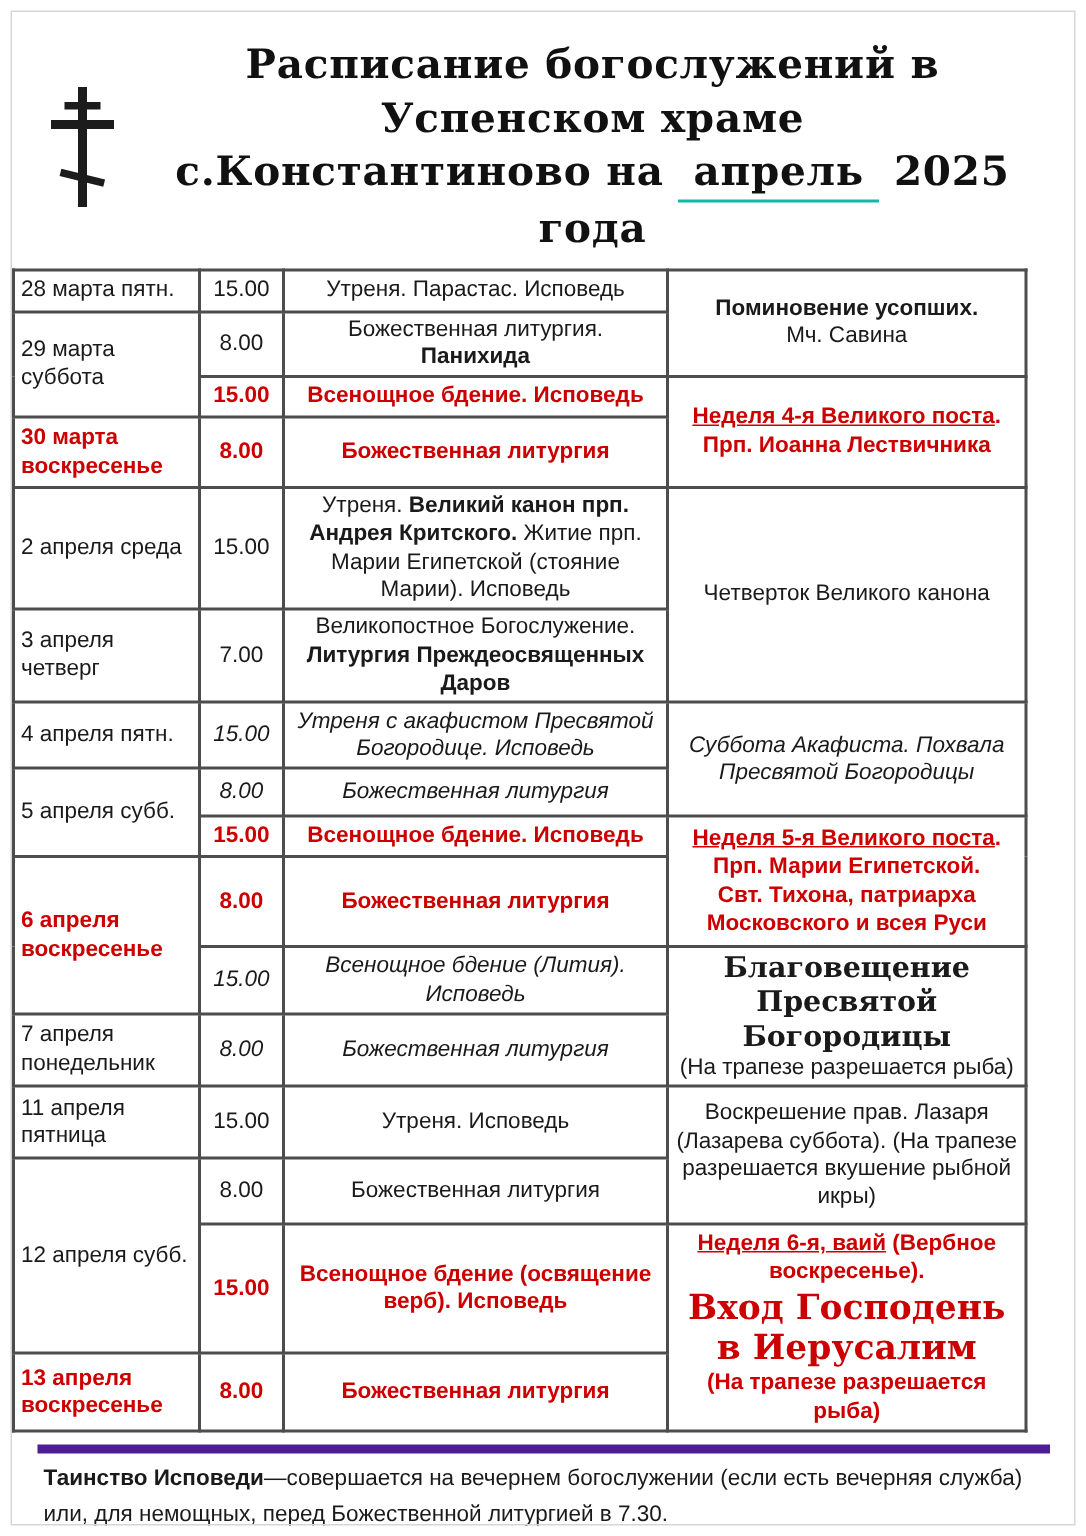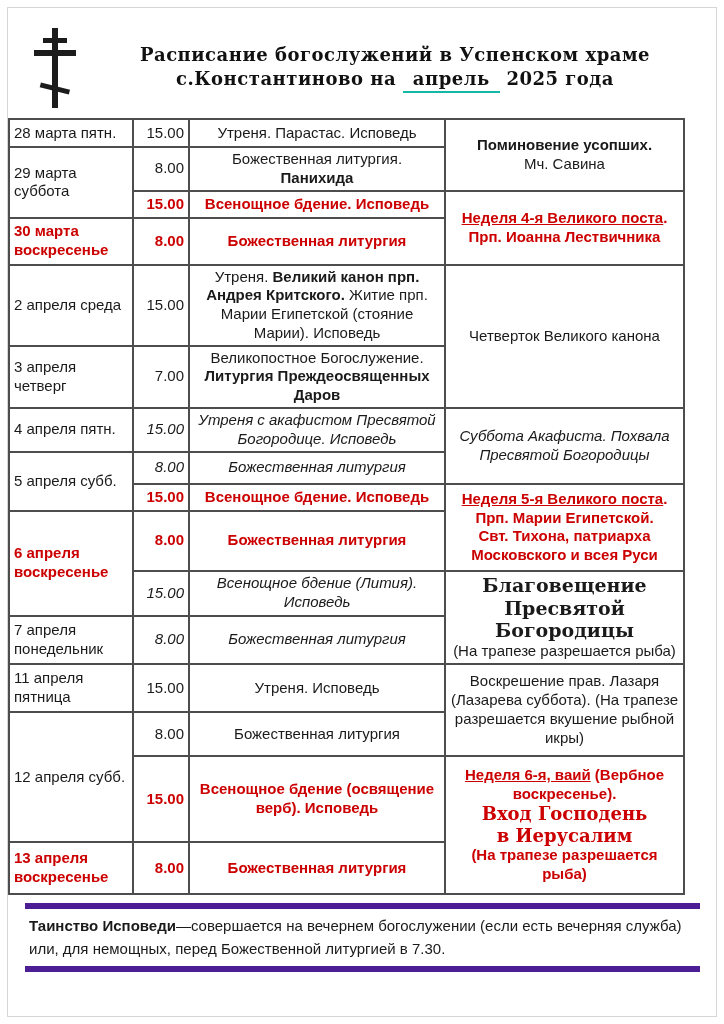--- a/index.html
+++ b/index.html
@@ -20,21 +20,21 @@
   
   .header{
     display:flex;align-items:center;
     margin:26px 20px 6px 24px;
   }
   .cross-wrap{width:62px;flex:0 0 62px;display:flex;justify-content:center;}
   .title{
     flex:1;text-align:center;
     font-family:"DejaVu Serif",serif;
     font-weight:700;
-    font-size:18px;line-height:1.32;
+    font-size:27px;line-height:1.32;
     color:#111;
     letter-spacing:.5px;
   }
   .title .month{
     display:inline-block;
     border-bottom:2px solid #14b8a6;
     padding:0 10px;
   }
 
   
@@ -45,37 +45,37 @@
     width:675px;
     font-size:15px;
   }
   table.sched td{
     border:2px solid #4d4d4d;
     padding:2px 4px;
     vertical-align:middle;
     line-height:1.25;
   }
   td.date{ text-align:left; padding-left:6px; }
-  td.time{ text-align:right; }
+  td.time{ text-align:center; }
   td.svc { text-align:center; }
   td.feast{ text-align:center; padding:3px 5px; }
   .red{ color:#cc0000; font-weight:700; }
   .b{ font-weight:700; }
   .it{ font-style:italic; }
   .u{ text-decoration:underline; }
   .feast-line{ display:block; }
   .feast-left{ display:block; text-align:center; }
   .church{
     font-family:"DejaVu Serif",serif;
     font-weight:700;
     font-size:19px;
     line-height:1.2;
     display:block;
   }
-  .church.big{ font-size:18px; }
+  .church.big{ font-size:23px; }
 
   
   .notes{
     width:675px;
     margin:8px auto 0 25px;
     font-size:15px;
     line-height:1.55;
   }
   .note-sec{
     border-top:6px solid #4c1d95;

